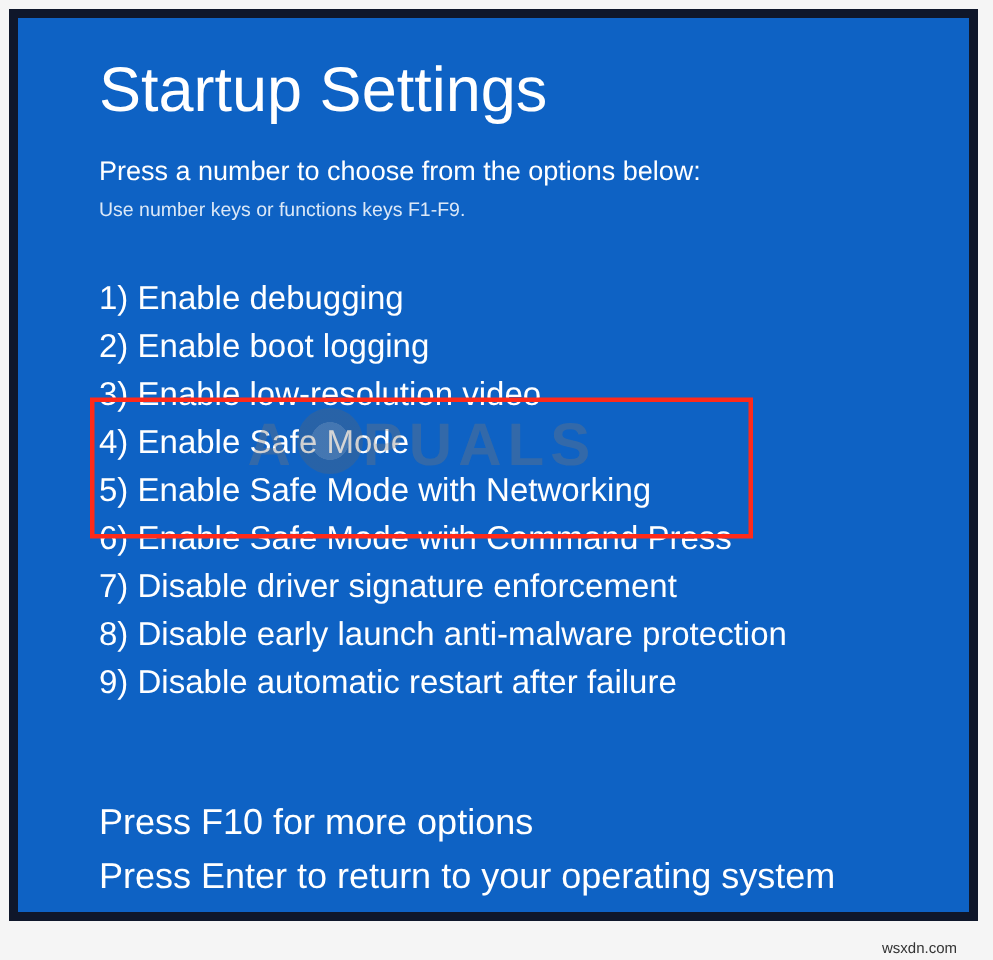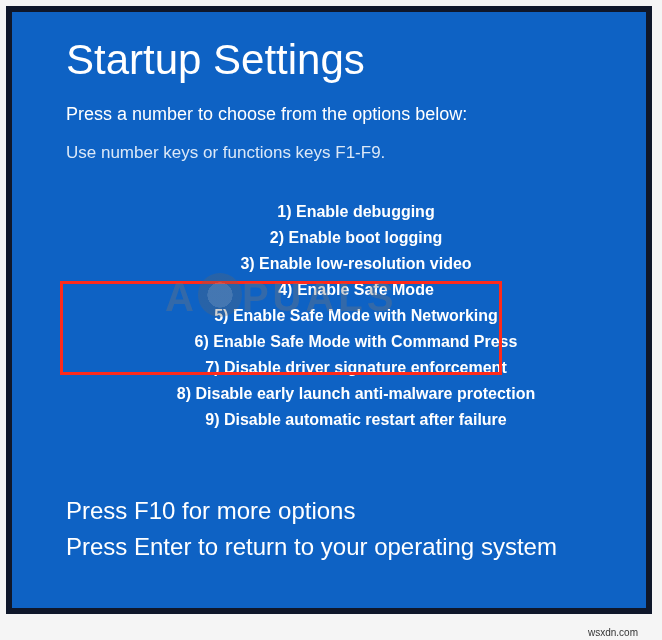--- a/index.html
+++ b/index.html
@@ -26,38 +26,37 @@
     }
     .title {
       font-size: 42px;
       font-weight: 200;
       letter-spacing: 0px;
       margin-bottom: 20px;
     }
     .subtitle {
       font-size: 18px;
       font-weight: 300;
-      margin-bottom: 18px;
+      margin-bottom: 7px;
     }
     .hint {
-      font-size: 17px;
+      font-size: 13px;
       font-weight: 300;
       margin-bottom: 36px;
       color: #dbe8f7;
     }
     .options {
       position: relative;
       margin-bottom: 60px;
     }
     .option {
-      font-size: 16px;
-      font-weight: 700;
+      font-size: 22px;
+      font-weight: 400;
       line-height: 1;
       padding: 5px 0;
-      text-align: center;
     }
     .highlight-box {
       position: absolute;
       border: 3px solid #ff2a1a;
       pointer-events: none;
       left: -6px;
       top: 82px;
       width: 442px;
       height: 94px;
     }

